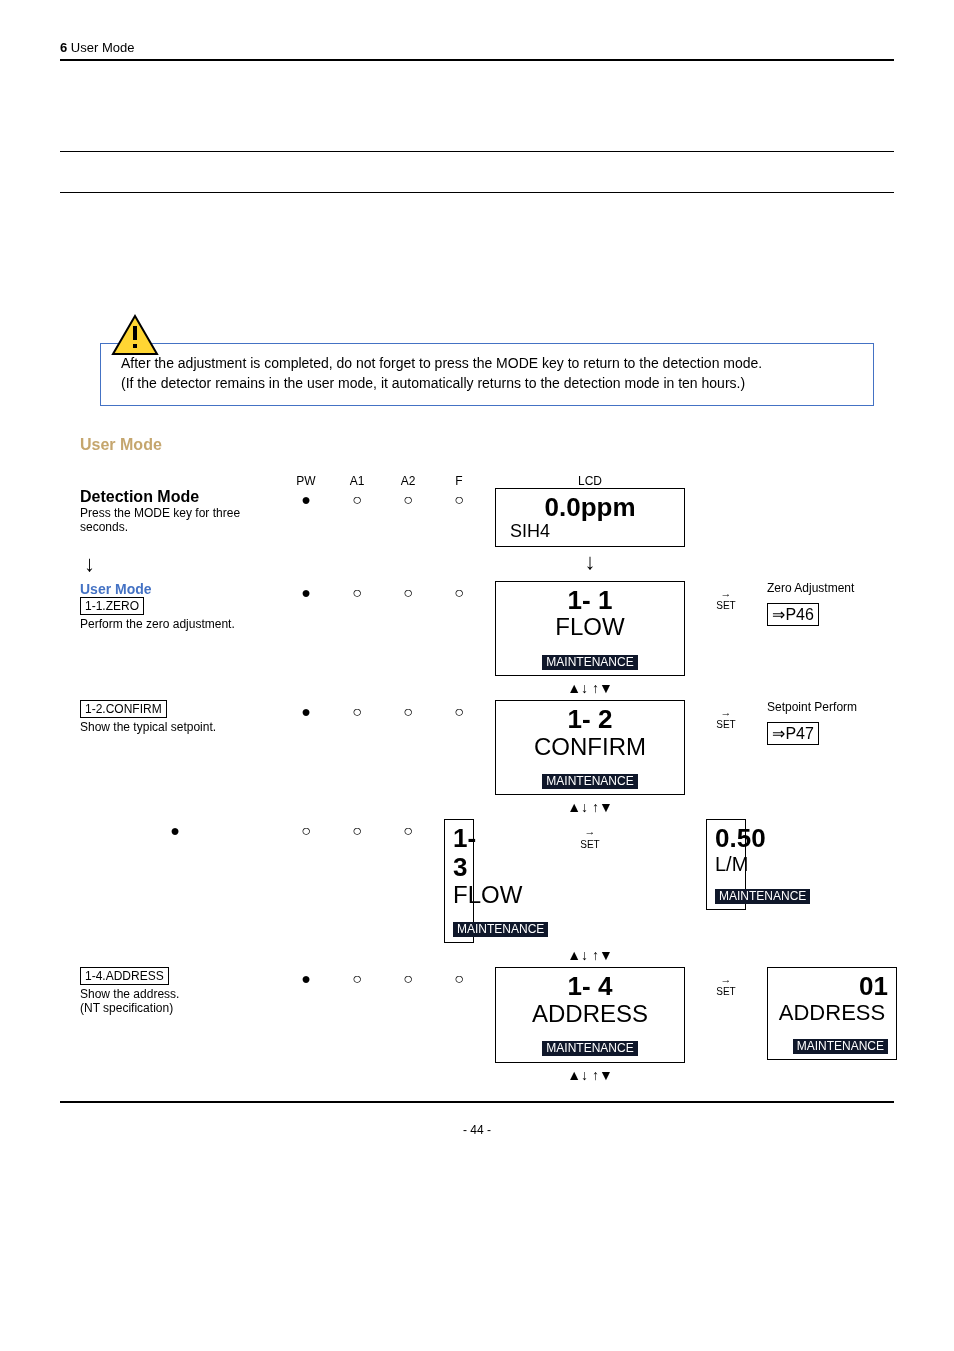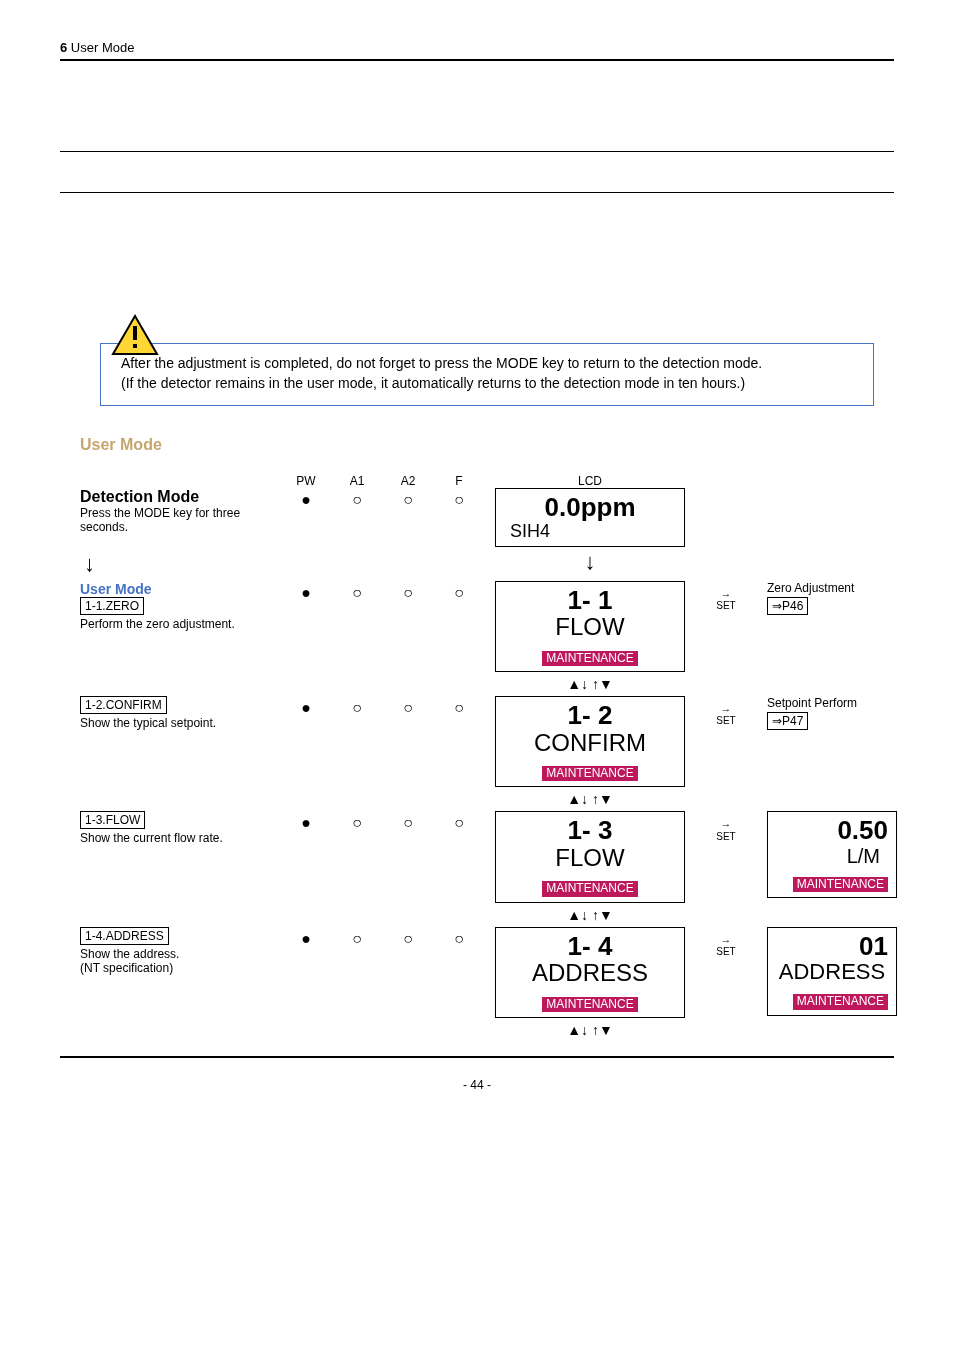--- a/index.html
+++ b/index.html
@@ -76,42 +76,42 @@
     border: 1.5px solid #000;
     padding: 4px 8px 4px 8px;
     text-align: center;
     font-size: 24px;
     line-height: 1.1;
   }
   .lcd-box .big { font-size: 26px; font-weight: bold; }
   .lcd-box .small { font-size: 18px; text-align: left; padding-left: 6px; }
   .lcd-box .inv {
     display: inline-block;
-    background: #be185d;
+    background: #0f172a;
     color: #fff;
     font-size: 12px;
     padding: 1px 4px;
-    margin-top: 2px;
+    margin-top: 14px;
   }
   .lcd-box.rightpanel .sub { font-size: 22px; }
   .lcd-box.rightpanel .subr { font-size: 20px; text-align: right; padding-right: 8px; }
   .arrow-col {
     font-size: 11px;
     text-align: center;
     padding-top: 6px;
     line-height: 1.2;
   }
   .arrow-col .setlbl { font-size: 10px; }
   .ref-col { font-size: 12px; }
   .ref-col .ref-box {
     display: inline-block;
     border: 1px solid #000;
     padding: 1px 4px;
-    font-size: 12px;
-    margin-top: 2px;
+    font-size: 16px;
+    margin-top: 8px;
   }
   .mid-arrow {
     text-align: center;
     font-size: 22px;
     grid-column: 6;
     padding: 2px 0;
   }
   .desc-arrow {
     font-size: 22px;
     padding: 4px 0 4px 4px;
@@ -246,24 +246,20 @@
 
   <div></div>
     <div></div>
     <div></div>
     <div></div>
     <div></div>
   <div class="updown">▲↓ ↑▼</div>
   <div></div>
     <div></div>
 
-  <div class="desc-col">
-    <span class="boxed-code">1-3.FLOW</span>
-    <div class="step-caption">Show the current flow rate.</div>
-  </div>
   <div class="lamp">●</div>
   <div class="lamp">○</div>
   <div class="lamp">○</div>
   <div class="lamp">○</div>
   <div class="lcd-box">
     <div class="big">1- 3</div>
     <div>FLOW</div>
     <span class="inv">MAINTENANCE</span>
   </div>
   <div class="arrow-col">

